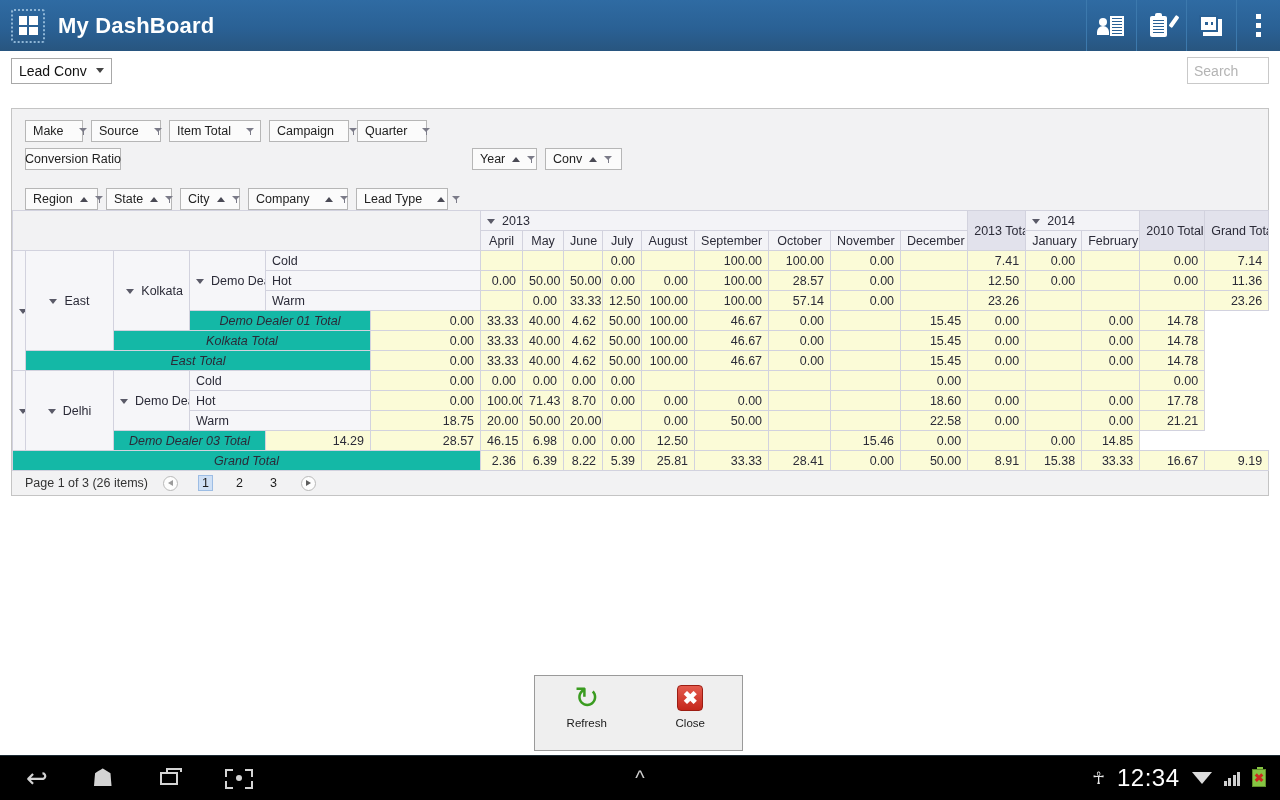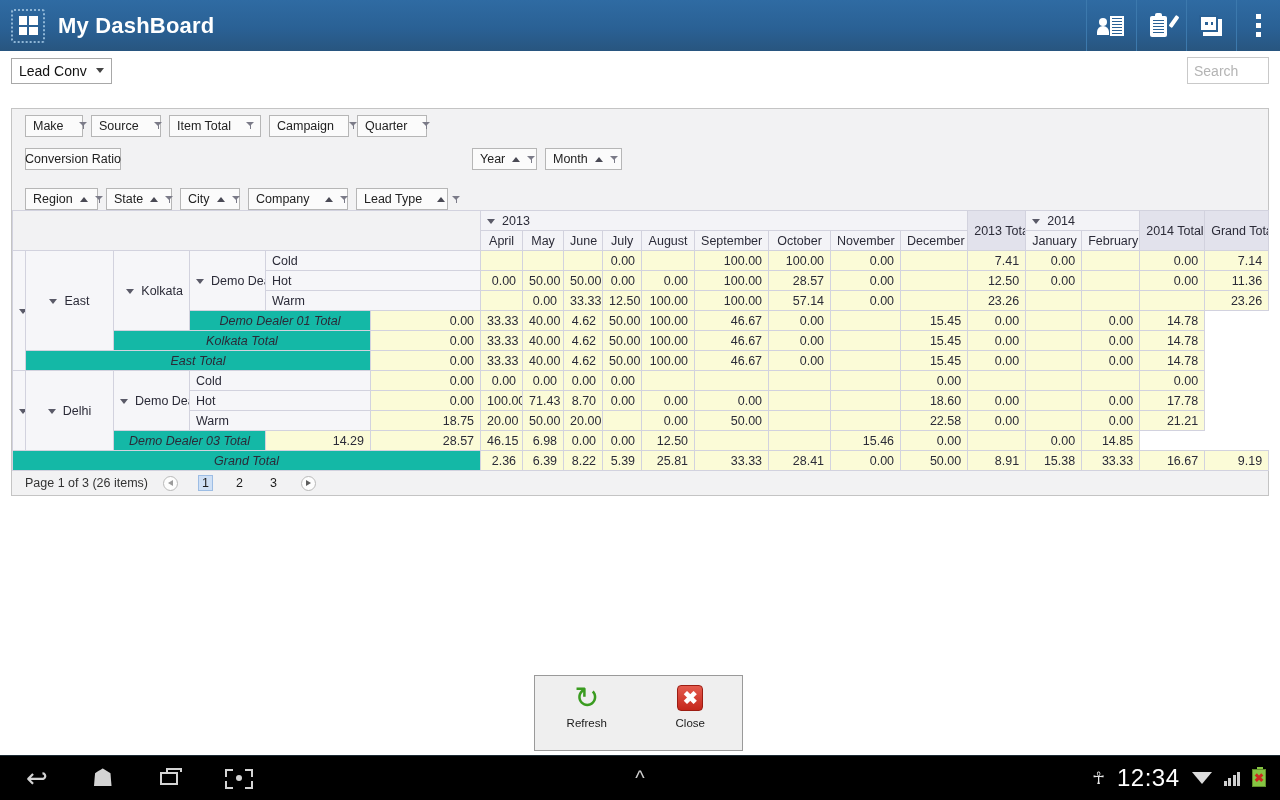--- a/index.html
+++ b/index.html
@@ -93,21 +93,21 @@
     display:flex; align-items:center; padding:0 6px;
     font-size:14px; color:#b4b4b4;
   }
 
   
   .panel {
     position:absolute; left:11px; top:108px; width:1258px;
     border:1px solid #c4c4c4; background:#f2f2f3;
   }
   .fbar {
-    height:33px; display:flex; align-items:center; padding-left:13px; gap:8px;
+    height:33px; display:flex; align-items:flex-end; padding-left:13px; gap:8px;
     background:#f2f2f3;
   }
   .chip {
     height:22px; border:1px solid #b6b6b6; background:#fbfbfb;
     display:flex; align-items:center; padding:0 7px;
     font-size:12.5px; color:#222; white-space:nowrap;
   }
   .chip .sp { flex:1 1 auto; min-width:8px; }
   .tri-up {
     width:0;height:0;border-left:4px solid transparent;border-right:4px solid transparent;
@@ -340,21 +340,21 @@
     <div class="chip" style="width:96px;justify-content:center">
       <span>Conversion Ratio</span>
     </div>
     <div class="midbar-right">
       <div class="chip" style="width:65px">
         <span>Year</span>
         <span class="tri-up"></span>
         <span class="funnel"></span>
       </div>
       <div class="chip" style="width:77px">
-        <span>Month</span>
+        <span>Conv</span>
         <span class="tri-up"></span>
         <span class="funnel"></span>
       </div>
     </div>
   </div>
 
   <div class="rowbar">
     <div class="chip" style="width:73px">
       <span>Region</span>
       <span class="tri-up"></span>
@@ -411,21 +411,21 @@
     <tbody>
         <tr>
       <th class="corner" colspan="6" rowspan="2"></th>
       <th class="yr" colspan="9">
         <span class="tri-dn-s"></span><span>2013</span>
       </th>
       <th class="hdr-tot" rowspan="2">2013 Total</th>
       <th class="yr" colspan="2">
         <span class="tri-dn-s"></span><span>2014</span>
       </th>
-      <th class="hdr-tot" rowspan="2">2014 Total</th>
+      <th class="hdr-tot" rowspan="2">2010 Total</th>
       <th class="hdr-tot" rowspan="2">Grand Total</th>
     </tr>
 
     <tr>
       <th class="hdr">April</th>
       <th class="hdr">May</th>
       <th class="hdr">June</th>
       <th class="hdr">July</th>
       <th class="hdr">August</th>
       <th class="hdr">September</th>

